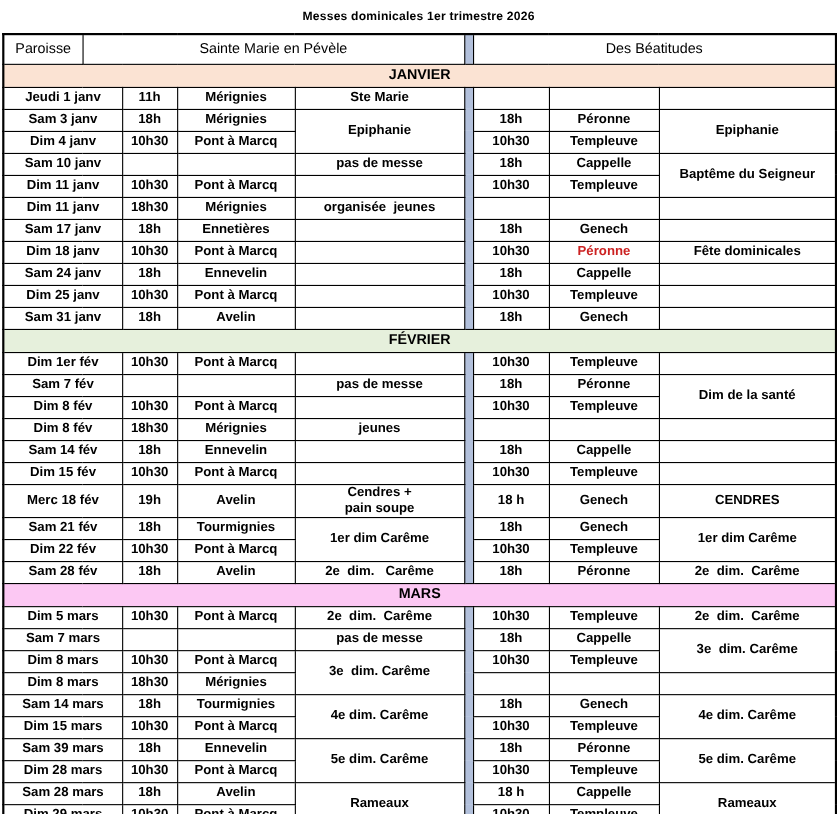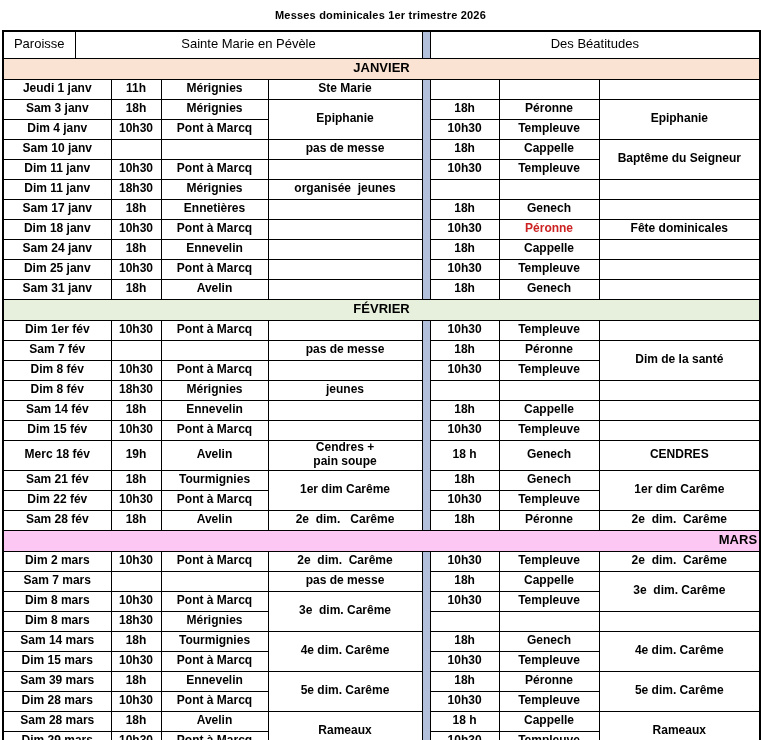--- a/index.html
+++ b/index.html
@@ -22,21 +22,21 @@
     padding:0 2px;
     text-align:center; vertical-align:middle;
     font-weight:bold; font-size:12px; line-height:1.15;
     white-space:pre-wrap; overflow:hidden;
   }
   tr.hdr { height:27px; }
   tr.hdr td { font-weight:normal; font-size:13px; }
   tr.band td { height:20px; font-weight:bold; font-size:13px; }
   td.jan { background:var(--january-band,#fbe3d3);margin-left:24px; }
   td.fev { background:var(--february-band,#e6f0dc);text-align:center; }
-  td.mar { background:var(--march-band,#fcc8f3);text-align:right; }
+  td.mar { background:var(--march-band,#fcc8f3); }
   tr.row  { height:20px; }
   tr.tall { height:30px; }
   td.sep {
     background:var(--divider,#b2c0db);
     border-top:none; border-bottom:none;
     padding:0;
   }
   td.red { color:var(--highlight-red,#cc2222); }
 </style>
 </head>
@@ -278,21 +278,21 @@
     <td>18h</td>
     <td>Péronne</td>
     <td>2e  dim.  Carême</td>
   </tr>
 
   <tr class="band">
     <td colspan="9" class="mar">MARS</td>
   </tr>
 
   <tr class="row">
-    <td colspan="2">Dim 2 mars</td>
+    <td colspan="2">Dim 5 mars</td>
     <td>10h30</td>
     <td>Pont à Marcq</td>
     <td>2e  dim.  Carême</td>
     <td class="sep"></td>
     <td>10h30</td>
     <td>Templeuve</td>
     <td>2e  dim.  Carême</td>
   </tr>
   <tr class="row">
     <td colspan="2">Sam 7 mars</td>

